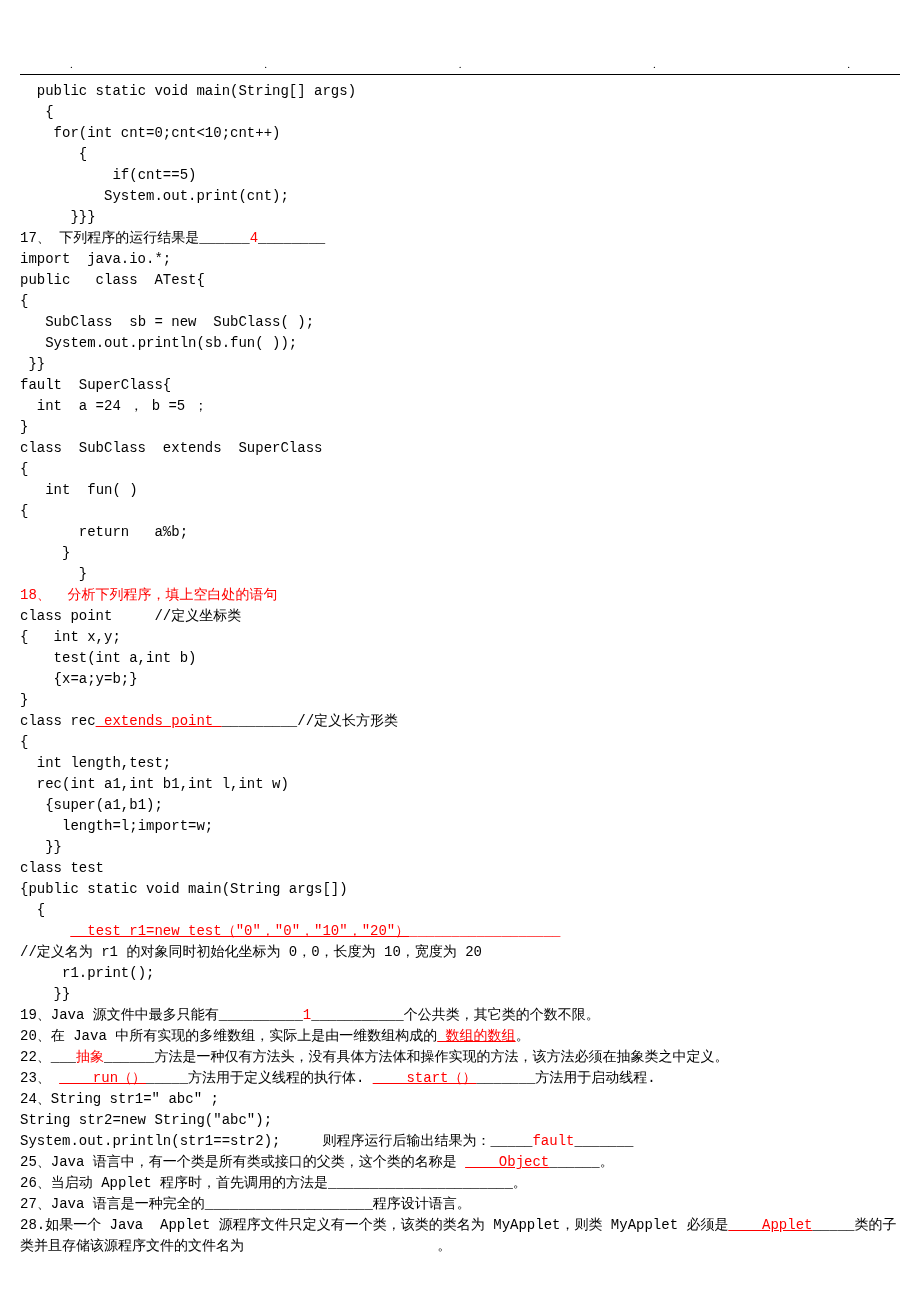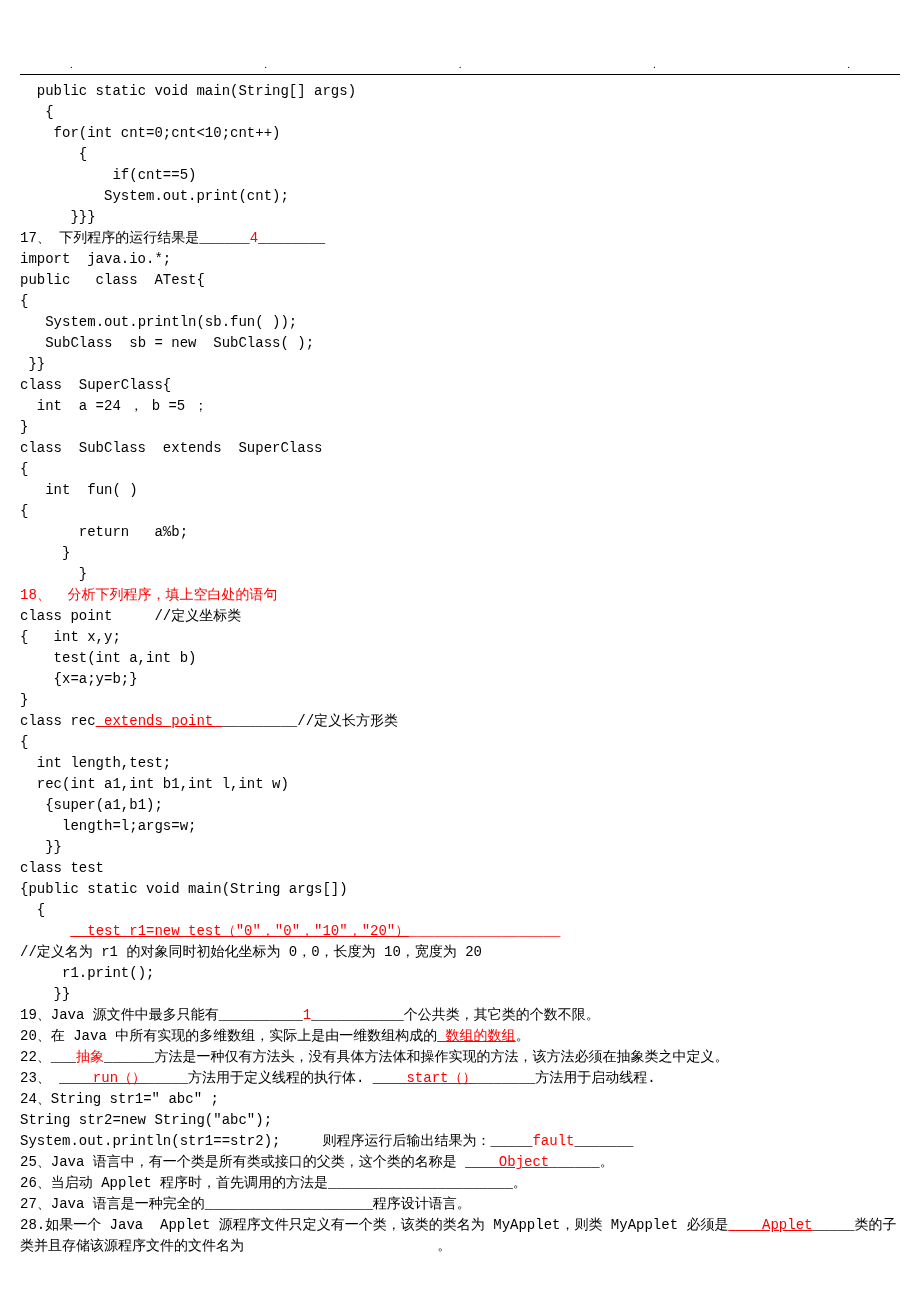--- a/index.html
+++ b/index.html
@@ -56,24 +56,24 @@
   <pre class="code">       {</pre>
   <pre class="code">           if(cnt==5)</pre>
   <pre class="code">          System.out.print(cnt);</pre>
   <pre class="code">      }}}</pre>
 
   <pre class="line"><span>17、 下列程序的运行结果是______</span><span class="red">4</span><span>________</span></pre>
 
   <pre class="code">import  java.io.*;</pre>
   <pre class="code">public   class  ATest{</pre>
   <pre class="code">{</pre>
+  <pre class="code">   SubClass  sb = new  SubClass( );</pre>
   <pre class="code">   System.out.println(sb.fun( ));</pre>
-  <pre class="code">   SubClass  sb = new  SubClass( );</pre>
   <pre class="code"> }}</pre>
-  <pre class="code">class  SuperClass{</pre>
+  <pre class="code">fault  SuperClass{</pre>
   <pre class="code">  int  a =24 ， b =5 ；</pre>
   <pre class="code">}</pre>
   <pre class="code">class  SubClass  extends  SuperClass</pre>
   <pre class="code">{</pre>
   <pre class="code">   int  fun( )</pre>
   <pre class="code">{</pre>
   <pre class="code">       return   a%b;</pre>
   <pre class="code">     }</pre>
   <pre class="code">       }</pre>
 
@@ -84,21 +84,21 @@
   <pre class="code">    test(int a,int b)</pre>
   <pre class="code">    {x=a;y=b;}</pre>
   <pre class="code">}</pre>
 
   <pre class="line"><span>class rec</span><span class="red u"> extends point </span><span>_________//定义长方形类</span></pre>
 
   <pre class="code">{</pre>
   <pre class="code">  int length,test;</pre>
   <pre class="code">  rec(int a1,int b1,int l,int w)</pre>
   <pre class="code">   {super(a1,b1);</pre>
-  <pre class="code">     length=l;args=w;</pre>
+  <pre class="code">     length=l;import=w;</pre>
   <pre class="code">   }}</pre>
   <pre class="code">class test</pre>
   <pre class="code">{public static void main(String args[])</pre>
   <pre class="code">  {</pre>
 
   <pre class="line"><span>      </span><span class="red u">__test r1=new test（"0"，"0"，"10"，"20"）</span><span class="red">__________________</span></pre>
 
   <pre class="code">//定义名为 r1 的对象同时初始化坐标为 0，0，长度为 10，宽度为 20</pre>
   <pre class="code">     r1.print();</pre>
   <pre class="code">    }}</pre>

